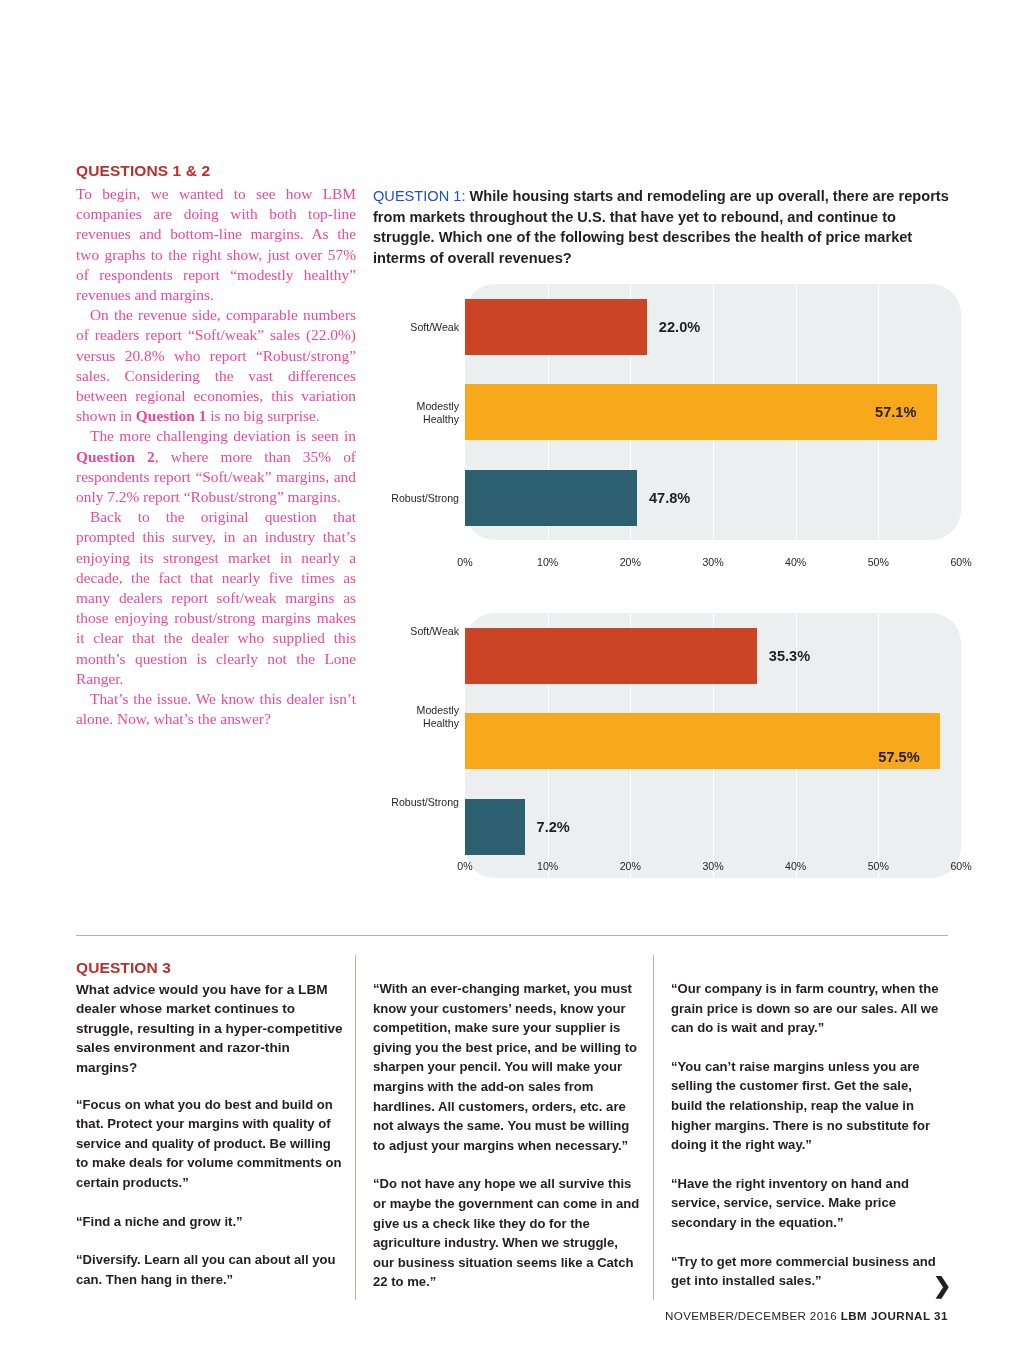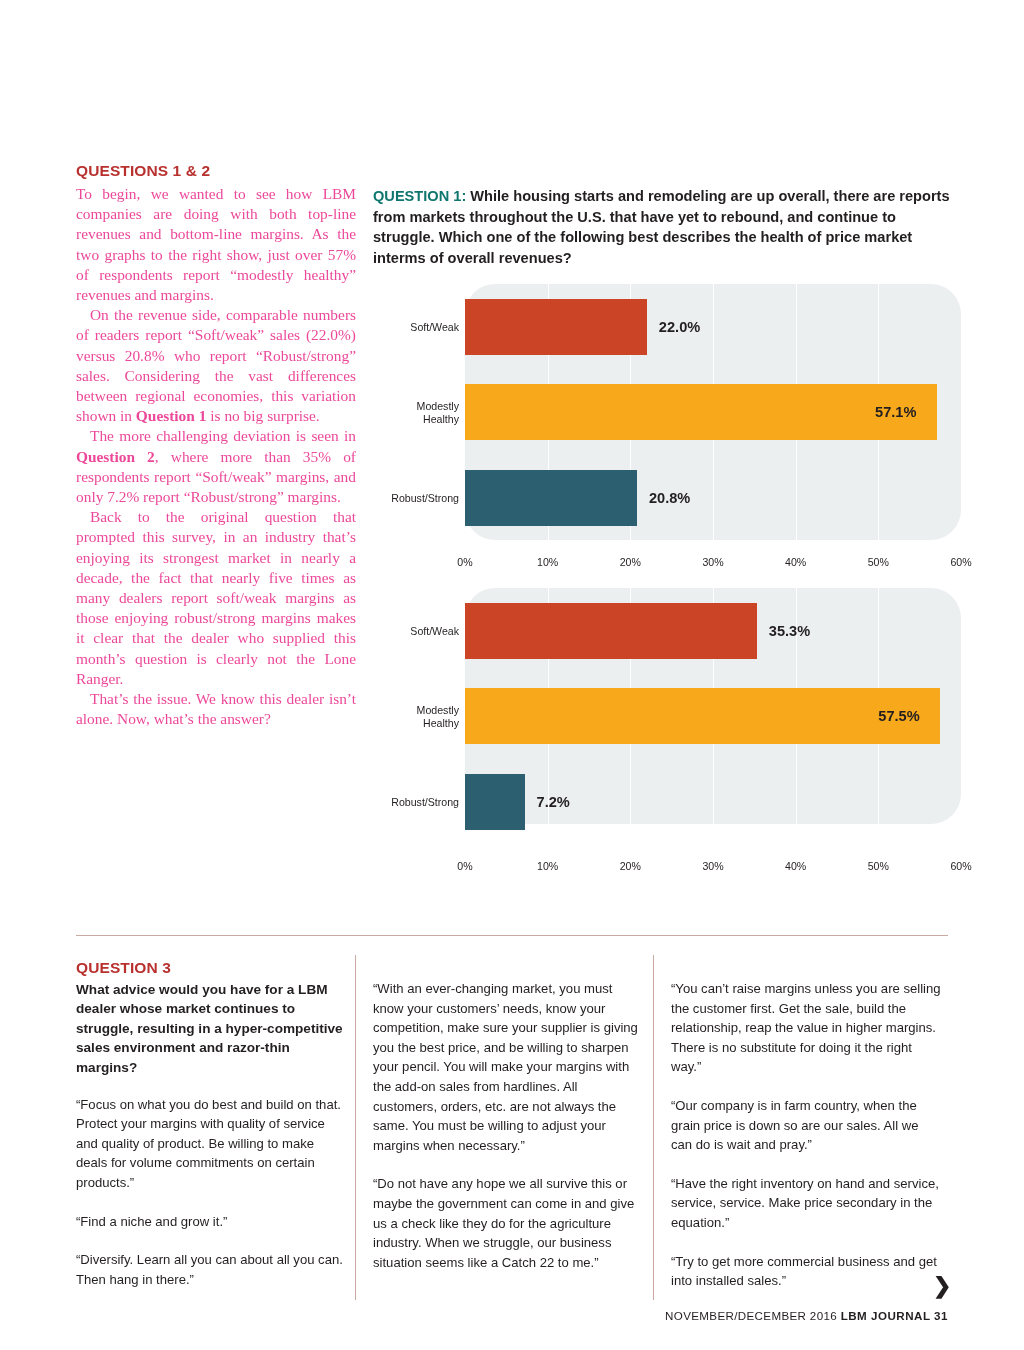--- a/index.html
+++ b/index.html
@@ -60,22 +60,22 @@
   }
   .q-head {
     font-family: "Liberation Sans", sans-serif;
     font-size: 14.6px;
     line-height: 20.6px;
     font-weight: bold;
     color: #231f20;
     margin: 0;
   }
   .q-head .q-label {
-    color: #0f766e;
-    font-weight: bold;
+    color: #1d4ed8;
+    font-weight: normal;
   }
 
   
   .chart {
     position: relative;
     margin-top: 16px;
     width: 588px;
   }
   .chart-row-labels {
     position: absolute;
@@ -170,20 +170,21 @@
   }
   .q3-prompt {
     font-weight: bold;
     font-size: 13.6px;
     line-height: 19.6px;
     margin: 0 0 17px 0;
     color: #231f20;
   }
   .quote {
     margin: 0 0 19px 0;
+    font-weight: bold;
   }
   .quote:last-child { margin-bottom: 0; }
 
   .chevron {
     position: absolute;
     font-size: 22px;
     font-weight: bold;
     color: #231f20;
     font-family: "Liberation Sans", sans-serif;
     line-height: 1;
@@ -234,52 +235,52 @@
           <div class="gridline" style="left: 33.3333%;"></div>
           <div class="gridline" style="left: 50%;"></div>
           <div class="gridline" style="left: 66.6667%;"></div>
           <div class="gridline" style="left: 83.3333%;"></div>
           <div class="gridline" style="left: 100%;"></div>
           <div class="bar" style="top: 14.6667px; height: 56px; width: 36.6667%; background: rgb(204, 68, 38);"></div>
           <div class="bar-value" style="top: 42.6667px; left: calc(36.6667% + 12px);">22.0%</div>
           <div class="bar" style="top: 100px; height: 56px; width: 95.1667%; background: rgb(247, 168, 27);"></div>
           <div class="bar-value" style="top: 128px; left: calc(95.1667% - 62px);">57.1%</div>
           <div class="bar" style="top: 185.333px; height: 56px; width: 34.6667%; background: rgb(44, 96, 112);"></div>
-          <div class="bar-value" style="top: 213.333px; left: calc(34.6667% + 12px);">20.8%</div>
+          <div class="bar-value" style="top: 213.333px; left: calc(34.6667% + 12px);">47.8%</div>
         </div>
         <div class="axis" style="top: 272px;">
           <div class="tick" style="left: 0%;">0%</div>
           <div class="tick" style="left: 16.6667%;">10%</div>
           <div class="tick" style="left: 33.3333%;">20%</div>
           <div class="tick" style="left: 50%;">30%</div>
           <div class="tick" style="left: 66.6667%;">40%</div>
           <div class="tick" style="left: 83.3333%;">50%</div>
           <div class="tick" style="left: 100%;">60%</div>
         </div>
       </div>
 
 
     <div class="chart" id="chart-1" style="height: 288px;">
         <div class="chart-row-labels">
           <div class="cat-label" style="top: 42.6667px;">Soft/Weak</div>
           <div class="cat-label" style="top: 128px;">Modestly
 Healthy</div>
           <div class="cat-label" style="top: 213.333px;">Robust/Strong</div>
         </div>
-        <div class="plot" style="height: 236px; bottom: auto;">
+        <div class="plot" style="height: 265px; bottom: auto; margin-top: 25px;">
           <div class="gridline" style="left: 16.6667%;"></div>
           <div class="gridline" style="left: 33.3333%;"></div>
           <div class="gridline" style="left: 50%;"></div>
           <div class="gridline" style="left: 66.6667%;"></div>
           <div class="gridline" style="left: 83.3333%;"></div>
           <div class="gridline" style="left: 100%;"></div>
           <div class="bar" style="top: 14.6667px; height: 56px; width: 58.8333%; background: rgb(204, 68, 38);"></div>
           <div class="bar-value" style="top: 42.6667px; left: calc(58.8333% + 12px);">35.3%</div>
           <div class="bar" style="top: 100px; height: 56px; width: 95.8333%; background: rgb(247, 168, 27);"></div>
-          <div class="bar-value" style="top: 128px; left: calc(95.8333% - 62px);">57.5%</div>
+          <div class="bar-value" style="top: 144px; left: calc(95.8333% - 62px);">57.5%</div>
           <div class="bar" style="top: 185.333px; height: 56px; width: 12%; background: rgb(44, 96, 112);"></div>
           <div class="bar-value" style="top: 213.333px; left: calc(12% + 12px);">7.2%</div>
         </div>
         <div class="axis" style="top: 272px;">
           <div class="tick" style="left: 0%;">0%</div>
           <div class="tick" style="left: 16.6667%;">10%</div>
           <div class="tick" style="left: 33.3333%;">20%</div>
           <div class="tick" style="left: 50%;">30%</div>
           <div class="tick" style="left: 66.6667%;">40%</div>
           <div class="tick" style="left: 83.3333%;">50%</div>
@@ -305,22 +306,22 @@
 
   <div class="q3-col" style="left:373px; top:979px; width:268px;">
     <div id="q3c1">
         <p class="quote">“With an ever-changing market, you must know your customers’ needs, know your competition, make sure your supplier is giving you the best price, and be willing to sharpen your pencil. You will make your margins with the add-on sales from hardlines. All customers, orders, etc. are not always the same. You must be willing to adjust your margins when necessary.”</p>
         <p class="quote">“Do not have any hope we all survive this or maybe the government can come in and give us a check like they do for the agriculture industry. When we struggle, our business situation seems like a Catch 22 to me.”</p>
       </div>
   </div>
 
   <div class="q3-col" style="left:671px; top:979px; width:272px;">
     <div id="q3c2">
+        <p class="quote">“Our company is in farm country, when the grain price is down so are our sales. All we can do is wait and pray.”</p>
         <p class="quote">“You can’t raise margins unless you are selling the customer first. Get the sale, build the relationship, reap the value in higher margins. There is no substitute for doing it the right way.”</p>
-        <p class="quote">“Our company is in farm country, when the grain price is down so are our sales. All we can do is wait and pray.”</p>
         <p class="quote">“Have the right inventory on hand and service, service, service. Make price secondary in the equation.”</p>
         <p class="quote">“Try to get more commercial business and get into installed sales.”</p>
       </div>
   </div>
 
   <div class="chevron" style="left:933px; top:1275px;">❯</div>
 
   <div class="footer">
     <span>NOVEMBER/DECEMBER 2016</span>
     <span class="brand">LBM JOURNAL</span>

